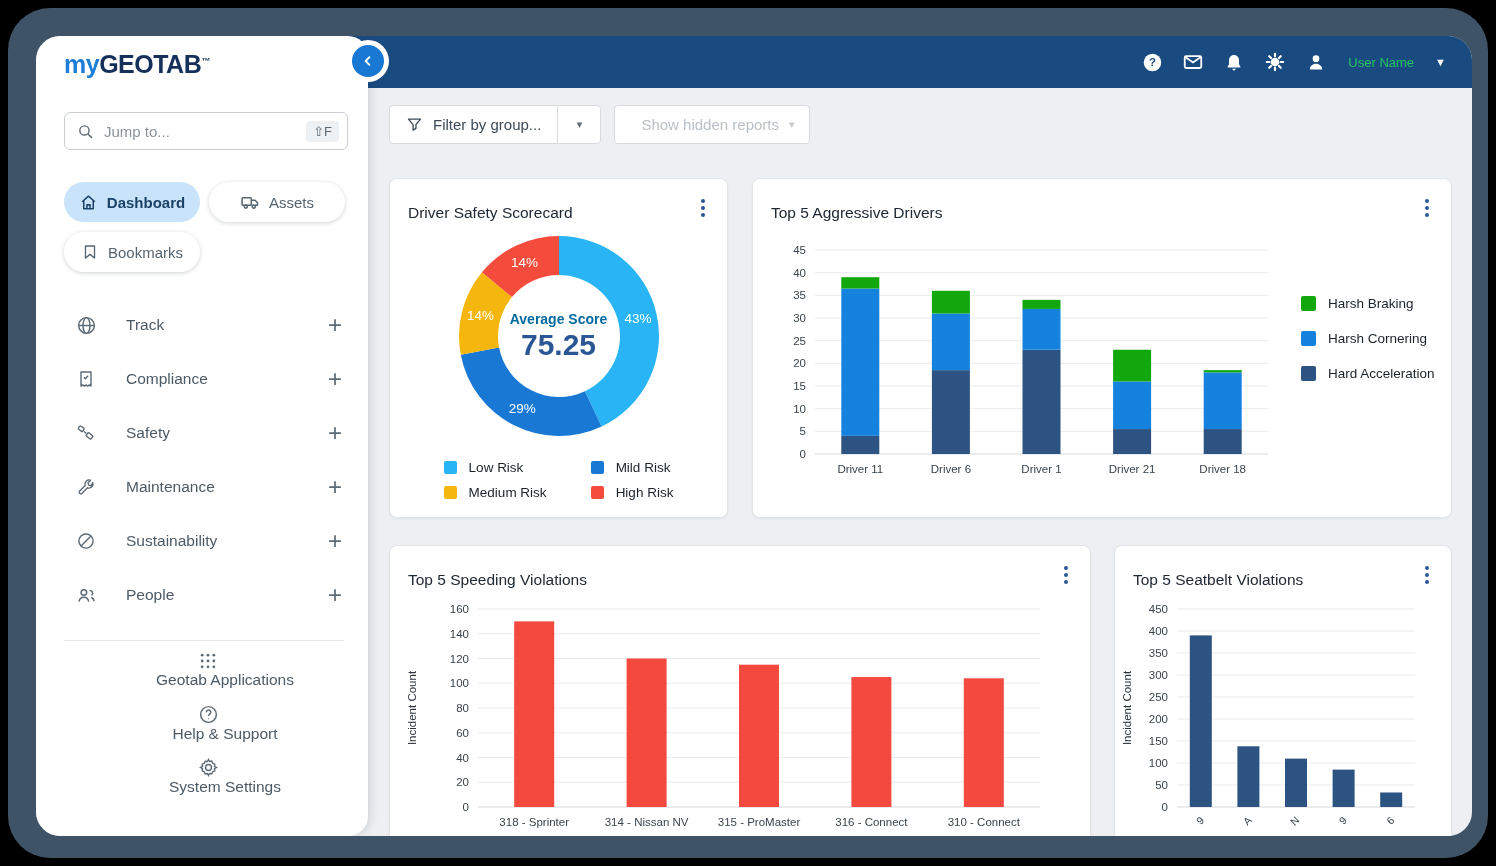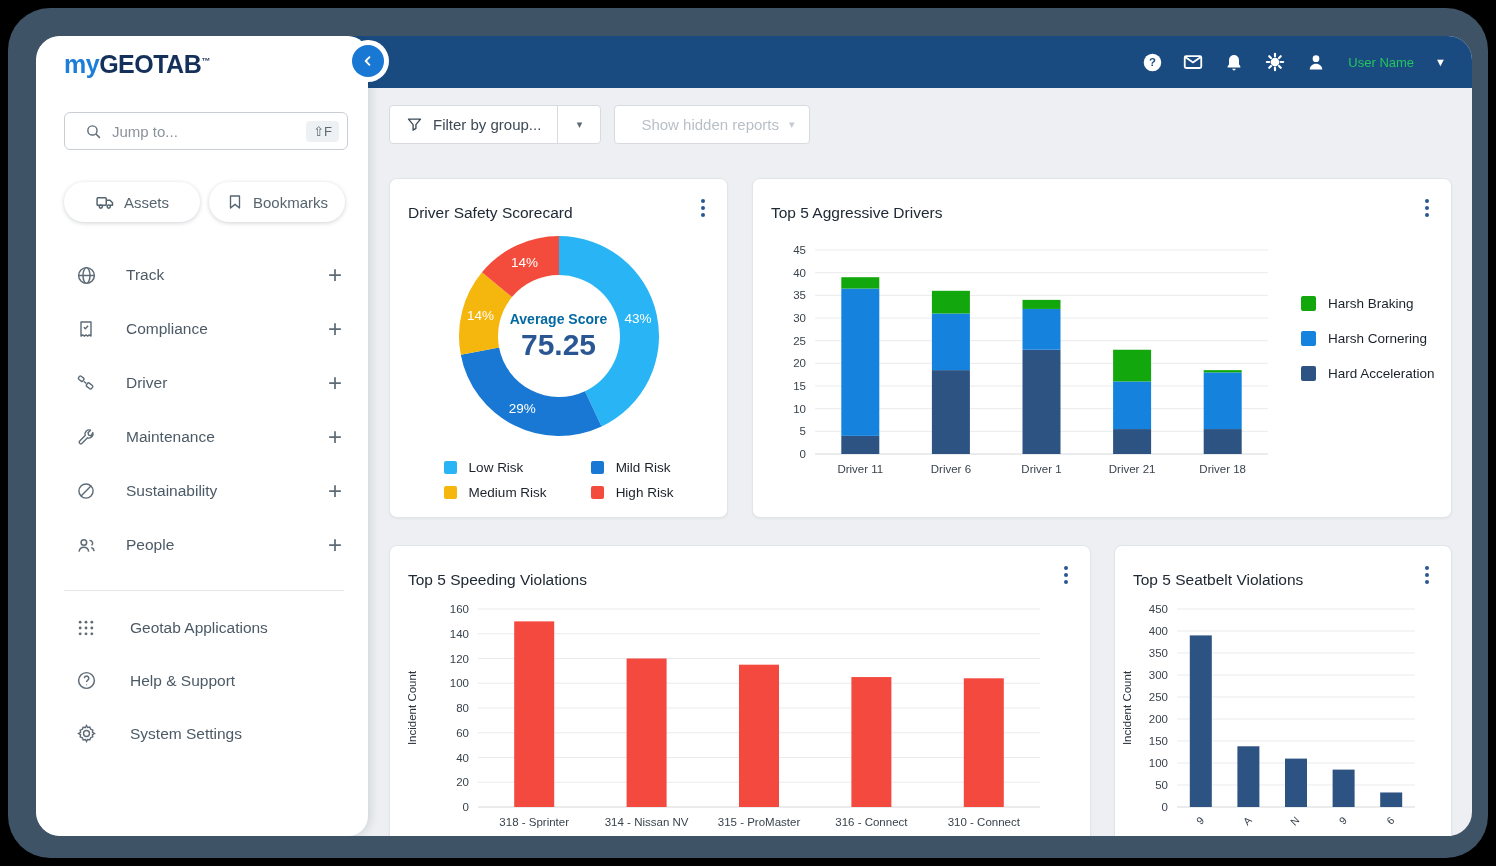--- a/index.html
+++ b/index.html
@@ -14,37 +14,37 @@
   .topbar .caret { color:#fff; font-size:11px; margin-left:2px; cursor:pointer; }
 
   
   .sidebar { position:absolute; left:0; top:0; bottom:0; width:332px; background:#fff; z-index:2; border-radius:24px 20px 20px 24px; box-shadow:2px 0 10px rgba(20,40,60,.14); }
   .logo { padding:14px 0 0 28px; font-size:25px; font-weight:bold; letter-spacing:-0.5px; }
   .logo .lg-my { color:#1c7ed8; }
   .logo .lg-geotab { color:#15315b; }
   .logo .lg-tm { font-size:9px; color:#15315b; vertical-align:super; font-weight:bold; }
   .collapse-btn { position:absolute; right:-16px; top:9px; width:32px; height:32px; border-radius:50%; background:#1878d4; box-shadow:0 0 0 5px #fff; display:flex; align-items:center; justify-content:center; cursor:pointer; z-index:3; }
 
-  .searchbox { margin:33px 20px 0 28px; height:38px; border:1px solid #c9ced4; border-radius:6px; background:#fff; display:flex; align-items:center; padding:0 8px 0 20px; }
+  .searchbox { margin:33px 20px 0 28px; height:38px; border:1px solid #c9ced4; border-radius:6px; background:#fff; display:flex; align-items:center; padding:0 8px 0 12px; }
   .searchbox .ph { color:#8a939c; font-size:15px; flex:1; margin-left:10px; }
   .searchbox .kbd { background:#eef1f3; border-radius:4px; color:#5d6a75; font-size:13px; padding:3px 7px; }
 
   .pillgrid { display:grid; grid-template-columns:136px 136px; gap:10px 9px; margin:32px 0 0 28px; }
   .pill { height:40px; border-radius:20px; background:#fff; box-shadow:0 1px 4px rgba(30,50,70,.22); display:flex; align-items:center; justify-content:center; gap:9px; font-size:15px; color:#56646f; cursor:pointer; }
   .pill.active { background:#c9e4fa; box-shadow:none; color:#1c4166; font-weight:bold; }
   .pill .picon { display:flex; }
 
   .navlist { margin-top:26px; }
   .nav-item { height:54px; display:flex; align-items:center; padding:0 26px 0 40px; cursor:pointer; color:#4c5a66; }
   .nav-item .nicon { width:22px; display:flex; }
   .nav-item .nlabel { font-size:15.5px; margin-left:28px; flex:1; }
   .nav-item .plus { font-size:24px; font-weight:300; color:#5d6b77; line-height:20px; }
 
   .side-divider { height:1px; background:#e4e7ea; margin:18px 24px 10px 28px; }
-  .footer-item { height:53px; display:flex; align-items:center; padding:0 26px 0 40px; cursor:pointer; color:#4c5a66; }
+  .footer-item { height:53px; display:flex; align-items:center; padding:0 26px 0 40px; cursor:pointer; color:#4c5a66;flex-direction:column; }
   .footer-item .nicon { width:22px; display:flex; }
   .footer-item .nlabel { font-size:15.5px; margin-left:32px; }
 
   
   .content { position:absolute; left:332px; top:52px; right:0; bottom:0; padding:17px 20px 0 21px; overflow:hidden; }
   .filter-row { display:flex; gap:13px; }
   .ctl { background:#fff; border:1px solid #d7dbdf; border-radius:4px; height:39px; display:flex; align-items:center; cursor:pointer; }
   .ctl-filter .main { display:flex; align-items:center; gap:10px; padding:0 16px; height:100%; }
   .ctl-filter .main .lbl { font-size:15px; color:#3d4a55; }
   .ctl-filter .split { width:1px; height:100%; background:#d7dbdf; }
@@ -149,20 +149,30 @@
       <div class="searchbox">
         <svg width="17" height="17" viewBox="0 0 24 24" fill="none" stroke="#5d6b77" stroke-width="2">
             <circle cx="10.5" cy="10.5" r="6.5"></circle>
             <line x1="15.5" y1="15.5" x2="21" y2="21"></line>
           </svg>
         <span class="ph">Jump to...</span>
         <span class="kbd">⇧F</span>
       </div>
 
       <div class="pillgrid">
+        <div class="pill active">
+          <span class="picon">
+              <svg width="19" height="19" viewBox="0 0 24 24" fill="none" stroke="#1c4166" stroke-width="1.9" stroke-linejoin="round">
+                <path d="M4 11l8-7 8 7"></path>
+                <path d="M6 9.5V20h12V9.5"></path>
+                <path d="M10 20v-5h4v5"></path>
+              </svg>
+            </span>
+          <span>Dashboard</span>
+        </div>
         <div class="pill">
           <span class="picon">
               <svg width="20" height="20" viewBox="0 0 24 24" fill="none" stroke="#56646f" stroke-width="1.8" stroke-linejoin="round">
                 <rect x="2.5" y="7" width="11" height="9" rx="1"></rect>
                 <path d="M13.5 10h4.5l3 3v3h-3"></path>
                 <circle cx="7" cy="17.5" r="1.9"></circle>
                 <circle cx="16.5" cy="17.5" r="1.9"></circle>
               </svg>
             </span>
           <span>Assets</span>
@@ -200,21 +210,21 @@
           <span class="plus">+</span>
         </div>
         <div class="nav-item">
           <span class="nicon">
               <svg width="20" height="20" viewBox="0 0 24 24" fill="none" stroke="#5d6b77" stroke-width="1.7">
                 <rect x="3" y="4.5" width="6.5" height="4.6" rx="1.4" transform="rotate(38 6.2 6.8)"></rect>
                 <rect x="12.5" y="13" width="7.5" height="5" rx="1.4" transform="rotate(38 16.2 15.5)"></rect>
                 <line x1="9.5" y1="10.2" x2="12.2" y2="12.4"></line>
               </svg>
             </span>
-          <span class="nlabel">Driver</span>
+          <span class="nlabel">Safety</span>
           <span class="plus">+</span>
         </div>
         <div class="nav-item">
           <span class="nicon">
               <svg width="20" height="20" viewBox="0 0 24 24" fill="none" stroke="#5d6b77" stroke-width="1.7" stroke-linejoin="round">
                 <path d="M20.2 6.6a5 5 0 01-6.4 6.4L7 19.8a2 2 0 01-2.8-2.8L11 10.2a5 5 0 016.4-6.4l-3 3 .8 2.9 2.9.8z"></path>
               </svg>
             </span>
           <span class="nlabel">Maintenance</span>
           <span class="plus">+</span>

